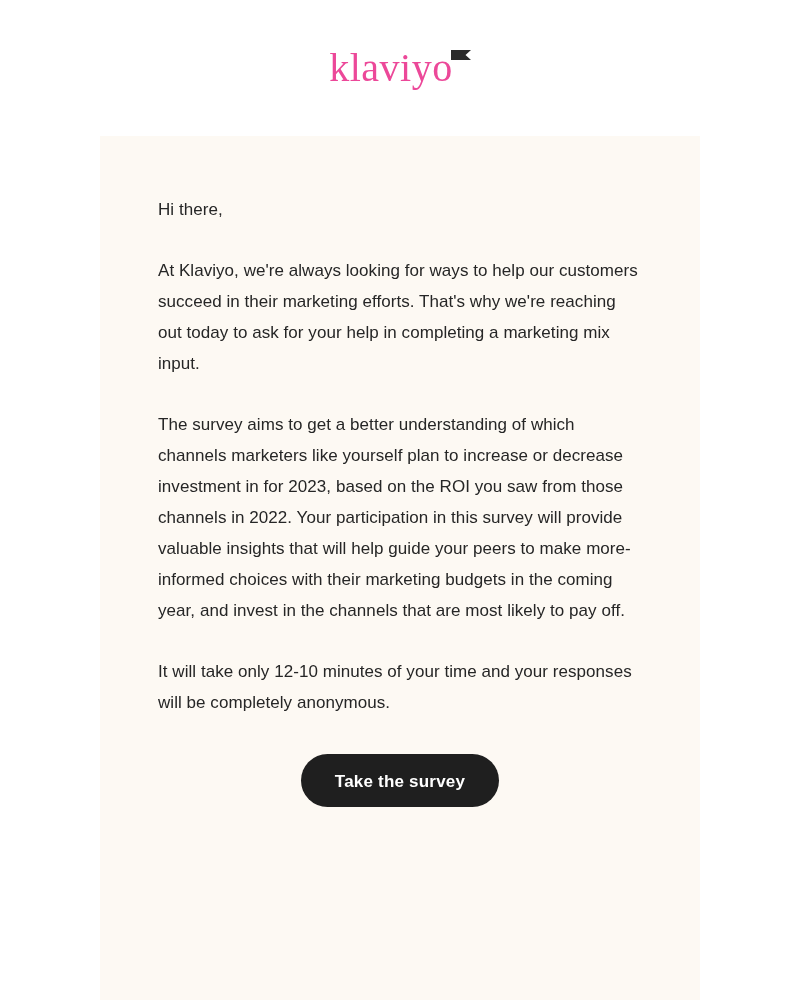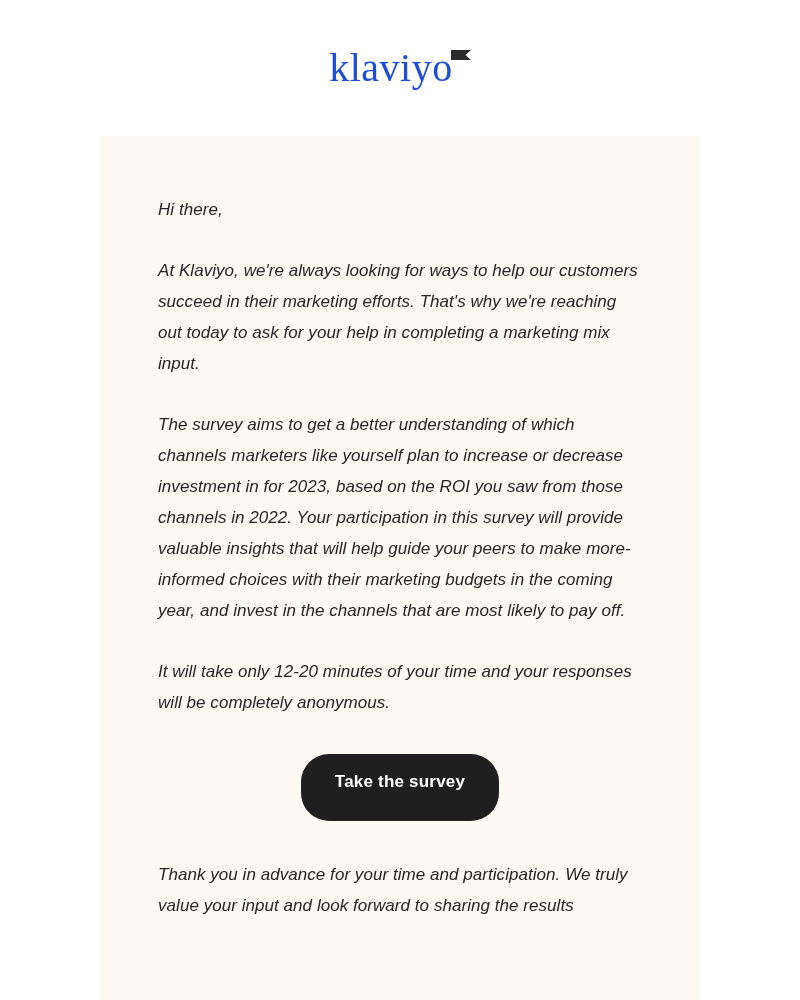--- a/index.html
+++ b/index.html
@@ -35,21 +35,21 @@
   .logo {
     position: relative;
     display: inline-block;
     padding-right: 18px;
     line-height: 1;
   }
   .logo-word {
     font-family: "Liberation Serif", serif;
     font-size: 40px;
     letter-spacing: 0.5px;
-    color: #1d4ed8;
+    color: #ec4899;
     line-height: 1;
     display: block;
   }
   .logo-flag {
     position: absolute;
     top: 2px;
     right: 0;
     width: 20px;
     height: 15px;
   }
@@ -68,41 +68,40 @@
   }
 
   .body-copy {
     color: #262626;
     font-size: 17px;
     line-height: 31px;
     letter-spacing: 0.05px;
   }
   .body-copy p {
     margin: 0 0 30px 0;
-    font-style: italic;
   }
   .body-copy p.tight {
     margin-bottom: 30px;
   }
 
   
   .cta-row {
     margin: 36px 0 38px 0;
     text-align: center;
   }
   .cta-button {
     display: inline-block;
     background: #1f1f1f;
     color: #ffffff;
     font-size: 17px;
     font-weight: bold;
     letter-spacing: 0.2px;
     text-decoration: none;
     padding: 0 34px;
-    height: 67px;
+    height: 53px;
     line-height: 56px;
     border-radius: 28px;
     border: none;
     cursor: pointer;
     font-family: "Liberation Sans", sans-serif;
     min-width: 198px;
     box-sizing: border-box;
     text-align: center;
   }
 </style>
@@ -122,25 +121,24 @@
 
   <div class="card">
     <div class="body-copy">
 
       <p>Hi there,</p>
 
       <p>At Klaviyo, we're always looking for ways to help our customers succeed in their marketing efforts. That's why we're reaching out today to ask for your help in completing a marketing mix input.</p>
 
       <p>The survey aims to get a better understanding of which channels marketers like yourself plan to increase or decrease investment in for 2023, based on the ROI you saw from those channels in 2022. Your participation in this survey will provide valuable insights that will help guide your peers to make more-informed choices with their marketing budgets in the coming year, and invest in the channels that are most likely to pay off.</p>
 
-      <p>It will take only 12-20 minutes of your time and your responses will be completely anonymous.</p>
+      <p>It will take only 12-10 minutes of your time and your responses will be completely anonymous.</p>
 
 
       <div class="cta-row">
         <a class="cta-button" href="#">Take the survey</a>
       </div>
 
-      <p>Thank you in advance for your time and participation. We truly value your input and look forward to sharing the results</p>
 
     </div>
   </div>
 
 </div>
 
 </body></html>

